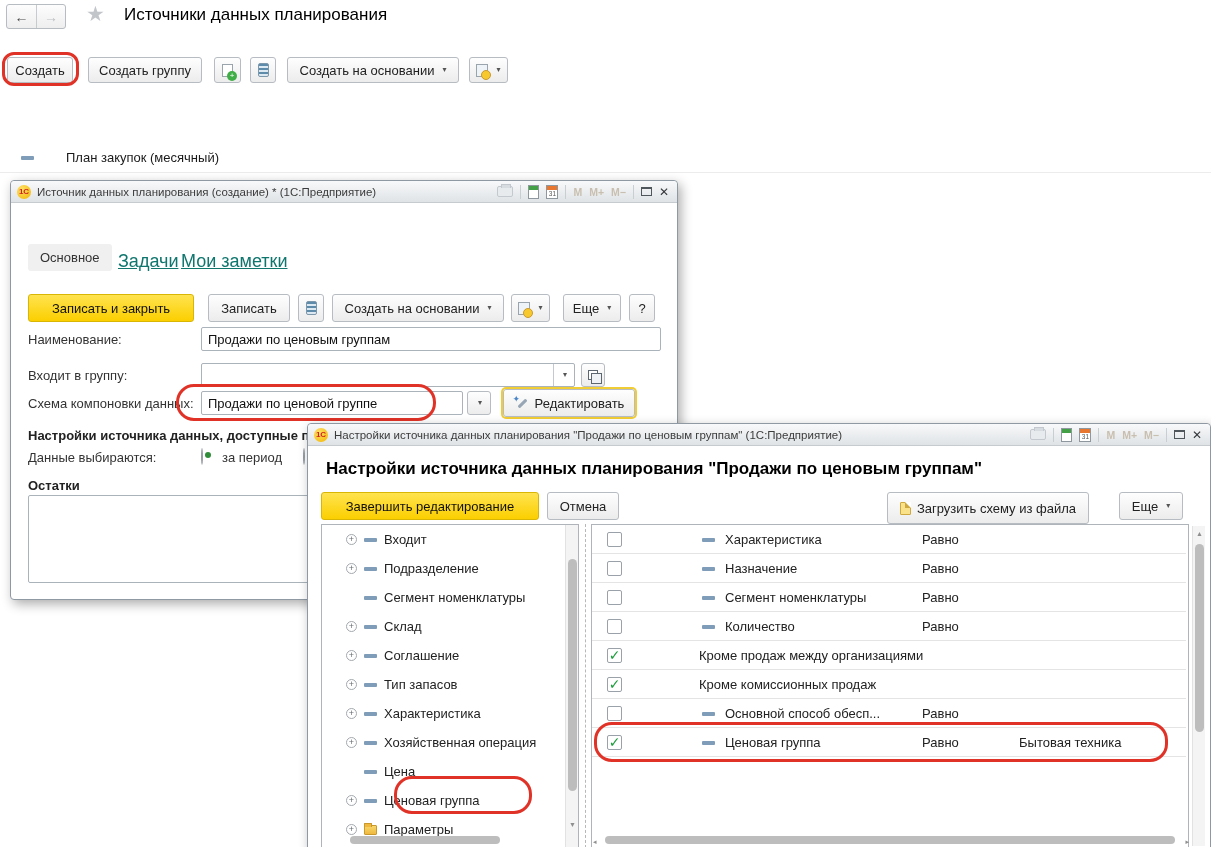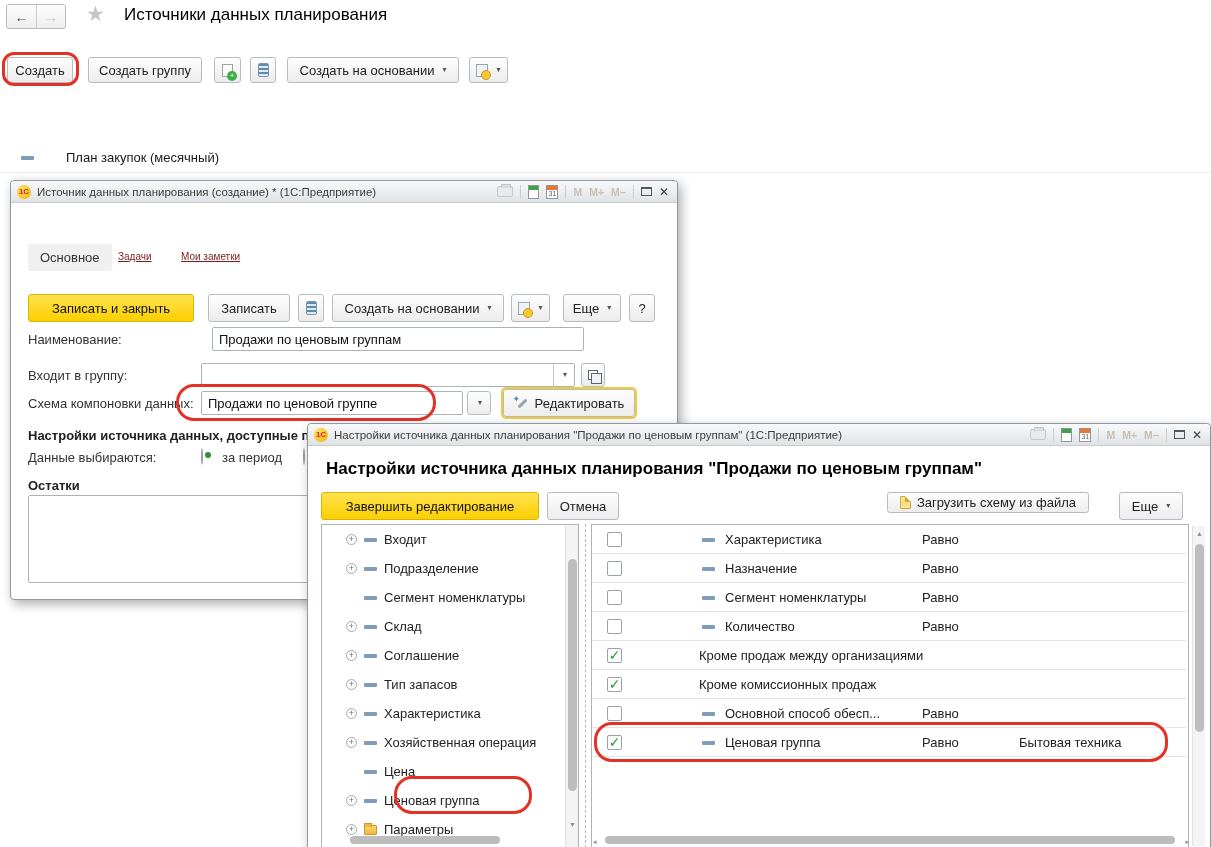--- a/index.html
+++ b/index.html
@@ -58,21 +58,21 @@
 .table-header{background:#f3f3f3;border-top:1px solid #9c9c9c;border-bottom:1px solid #cfcfcf;display:flex;align-items:center;color:#4a4a4a;font-size:12.5px}
 .mrow{display:flex;align-items:center}
 .mrow .icon-cell{width:55px;height:100%;display:flex;align-items:center;justify-content:center;flex:none}
 .mrow .mlabel{padding-left:11px}
 .mrow.selected{background:#fcd21b}
 .mrow.selected .icon-cell{background:#f6eec1}
 .mrow:not(.selected){border-bottom:1px solid #ececec}
 
 .heading{font-size:17px;font-weight:bold;color:#000;white-space:nowrap}
 .tab-active{background:#f0f0f0;border-radius:3px;padding:6px 12px;color:#333;font-size:13px}
-.tab-link{color:#7f1d1d;text-decoration:underline;font-size:10px}
+.tab-link{color:#0f766e;text-decoration:underline;font-size:18px}
 .field-label{font-size:13px;color:#333;white-space:nowrap}
 .bold-label{font-size:13px;font-weight:bold;color:#222;white-space:nowrap}
 .edit-focus{box-shadow:0 0 0 2px #f1cd35;border-radius:3px}
 
 .panel{position:absolute;background:#fff;border:1px solid #aeb4ba}
 .tree-row{position:absolute;left:0;right:16px;height:29px;display:flex;align-items:center;gap:7px;padding-left:24px}
 .tree-row .tlabel{font-size:13px;color:#222;white-space:nowrap}
 .cond-row{position:absolute;left:0;right:2px;height:29px;border-bottom:1px solid #e4e4e4}
 .cond-row .checkbox{position:absolute;left:15px;top:7px}
 .cond-row .dash{position:absolute;left:110px;top:13px}
@@ -175,21 +175,21 @@
       </button>
     <button class="btn abs" style="left:552px;top:113px;width:58px;height:28px">
         <span>Еще</span>
         <span class="caret">▾</span>
       </button>
     <button class="btn abs" style="left:618px;top:113px;width:26px;height:28px;padding:0">
         <span>?</span>
       </button>
     
     <div class="abs field-label" style="left:17px;top:151px">Наименование:</div>
-    <div class="abs input" style="left:201px;top:146px;width:372px">
+    <div class="abs input" style="left:190px;top:146px;width:460px">
         <span>Продажи по ценовым группам</span>
       </div>
 
     <div class="abs field-label" style="left:17px;top:187px">Входит в группу:</div>
     <div class="abs input" style="left:190px;top:182px;width:374px;padding-right:0">
         <span></span>
         <span class="combo-arrow">
           <span class="caret">▾</span>
         </span>
       </div>
@@ -239,21 +239,21 @@
       </span>
     </div>
     <div class="abs heading" style="left:18px;top:35px">Настройки источника данных планирования "Продажи по ценовым группам"</div>
 
     <button class="btn btn-yellow abs" style="left:13px;top:68px;width:218px;height:28px">
         <span>Завершить редактирование</span>
       </button>
     <button class="btn abs" style="left:239px;top:68px;width:72px;height:28px">
         <span>Отмена</span>
       </button>
-    <button class="btn abs" style="left:579px;top:68px;width:202px;height:21px">
+    <button class="btn abs" style="left:579px;top:68px;width:202px;height:32px">
         <span class="yfile"></span>
         <span>Загрузить схему из файла</span>
       </button>
     <button class="btn abs" style="left:811px;top:68px;width:64px;height:28px">
         <span>Еще</span>
         <span class="caret">▾</span>
       </button>
 
     <div class="panel" style="left:13px;top:100px;width:258px;height:324px">
       <div class="tree-row" style="top:0">

